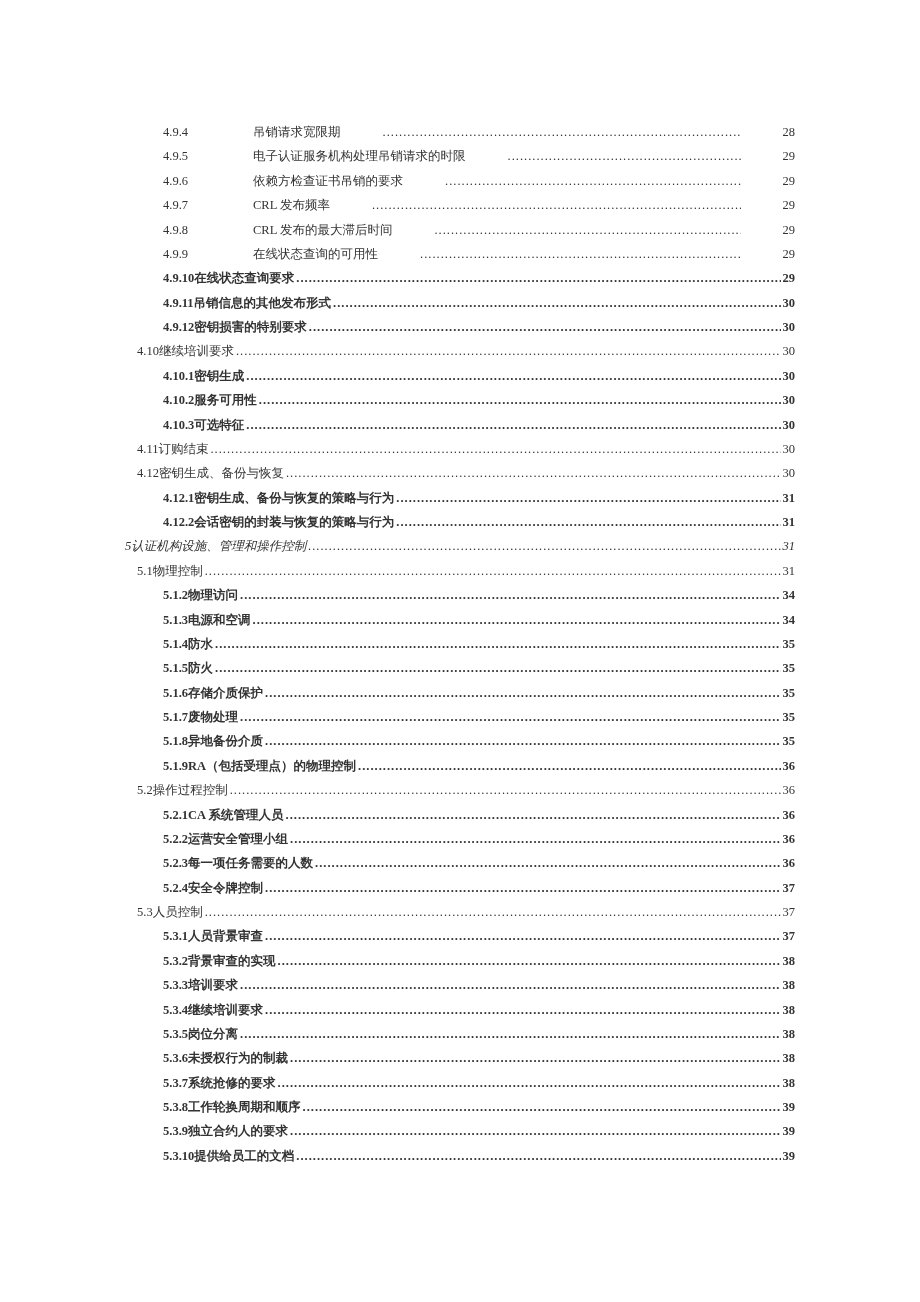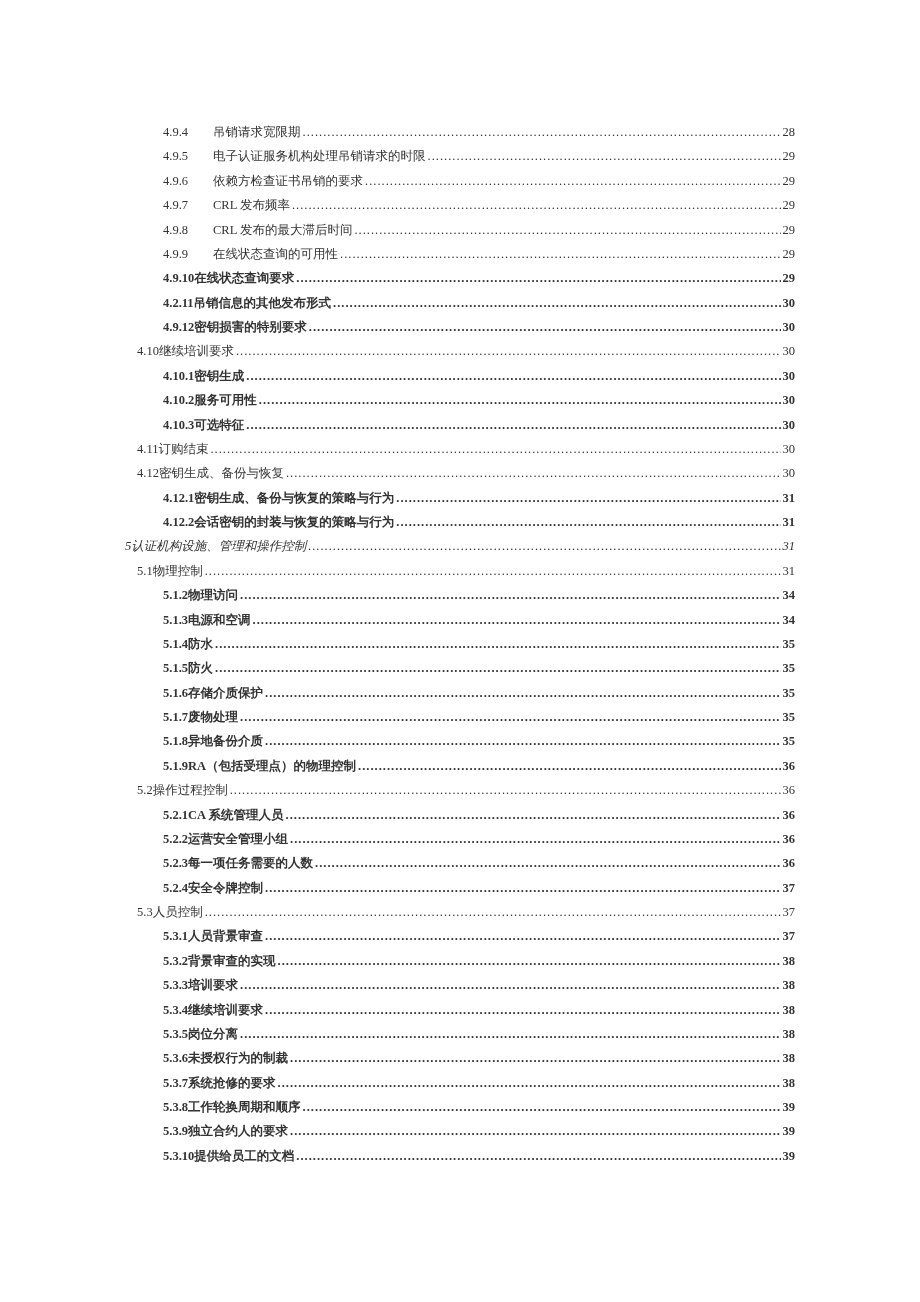--- a/index.html
+++ b/index.html
@@ -44,20 +44,21 @@
     }
     .level-0 {
       padding-left: 0;
       font-style: italic;
     }
     .level-1 {
       padding-left: 12px;
     }
     .level-2 {
       padding-left: 38px;
+      gap: 40px;
     }
     .level-2b {
       padding-left: 38px;
       font-weight: bold;
     }
   </style>
 </head>
 <body>
 
 <div id="toc-container">
@@ -97,21 +98,21 @@
       <span class="toc-dots"></span>
       <span class="toc-page">29</span>
     </div>
     <div class="toc-entry level-2b">
       <span class="toc-label">4.9.10 </span>
       <span class="toc-label">在线状态查询要求</span>
       <span class="toc-dots"></span>
       <span class="toc-page">29</span>
     </div>
     <div class="toc-entry level-2b">
-      <span class="toc-label">4.2.11 </span>
+      <span class="toc-label">4.9.11 </span>
       <span class="toc-label">吊销信息的其他发布形式</span>
       <span class="toc-dots"></span>
       <span class="toc-page">30</span>
     </div>
     <div class="toc-entry level-2b">
       <span class="toc-label">4.9.12 </span>
       <span class="toc-label">密钥损害的特别要求</span>
       <span class="toc-dots"></span>
       <span class="toc-page">30</span>
     </div>

